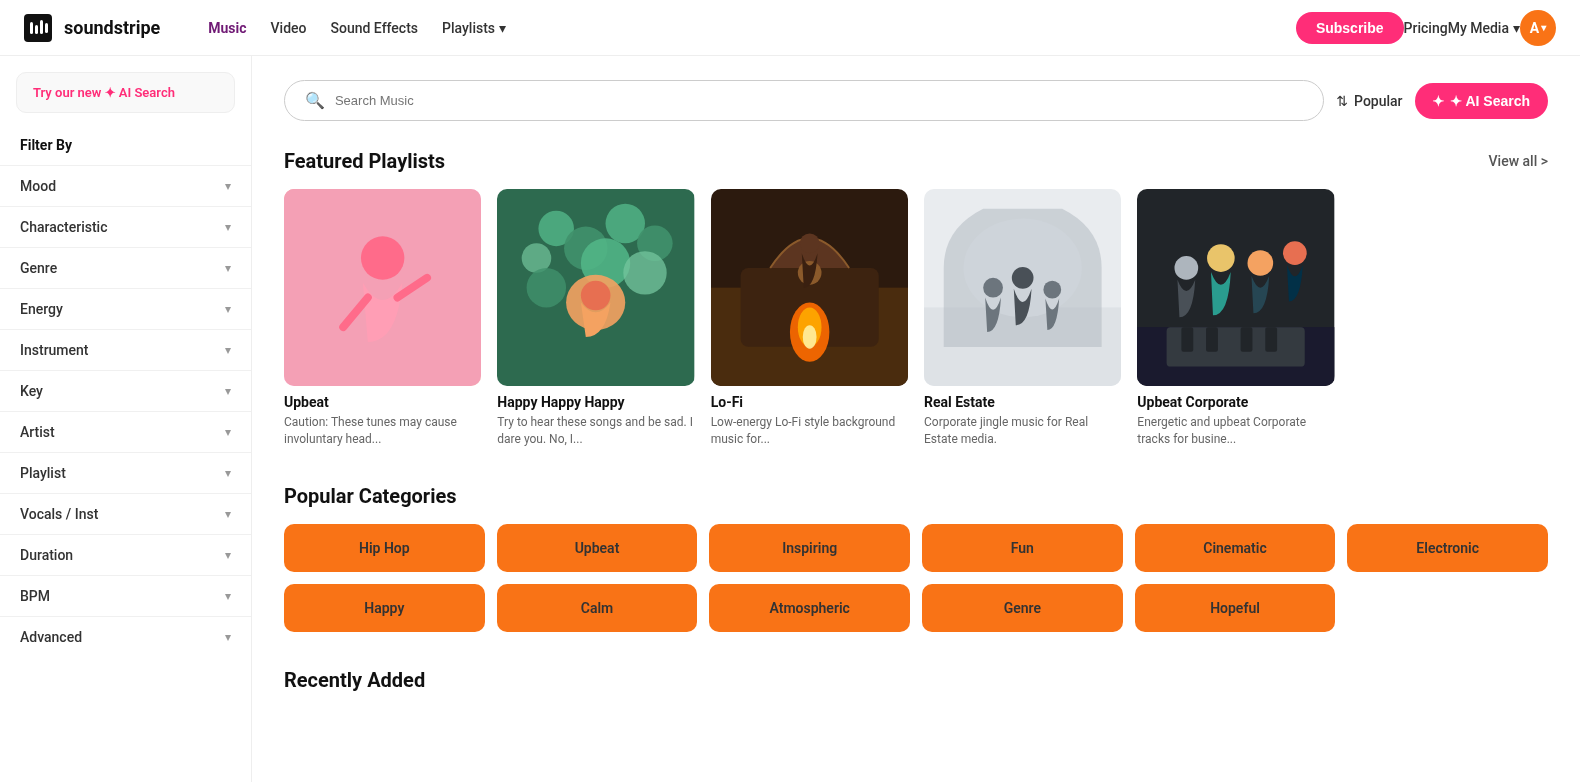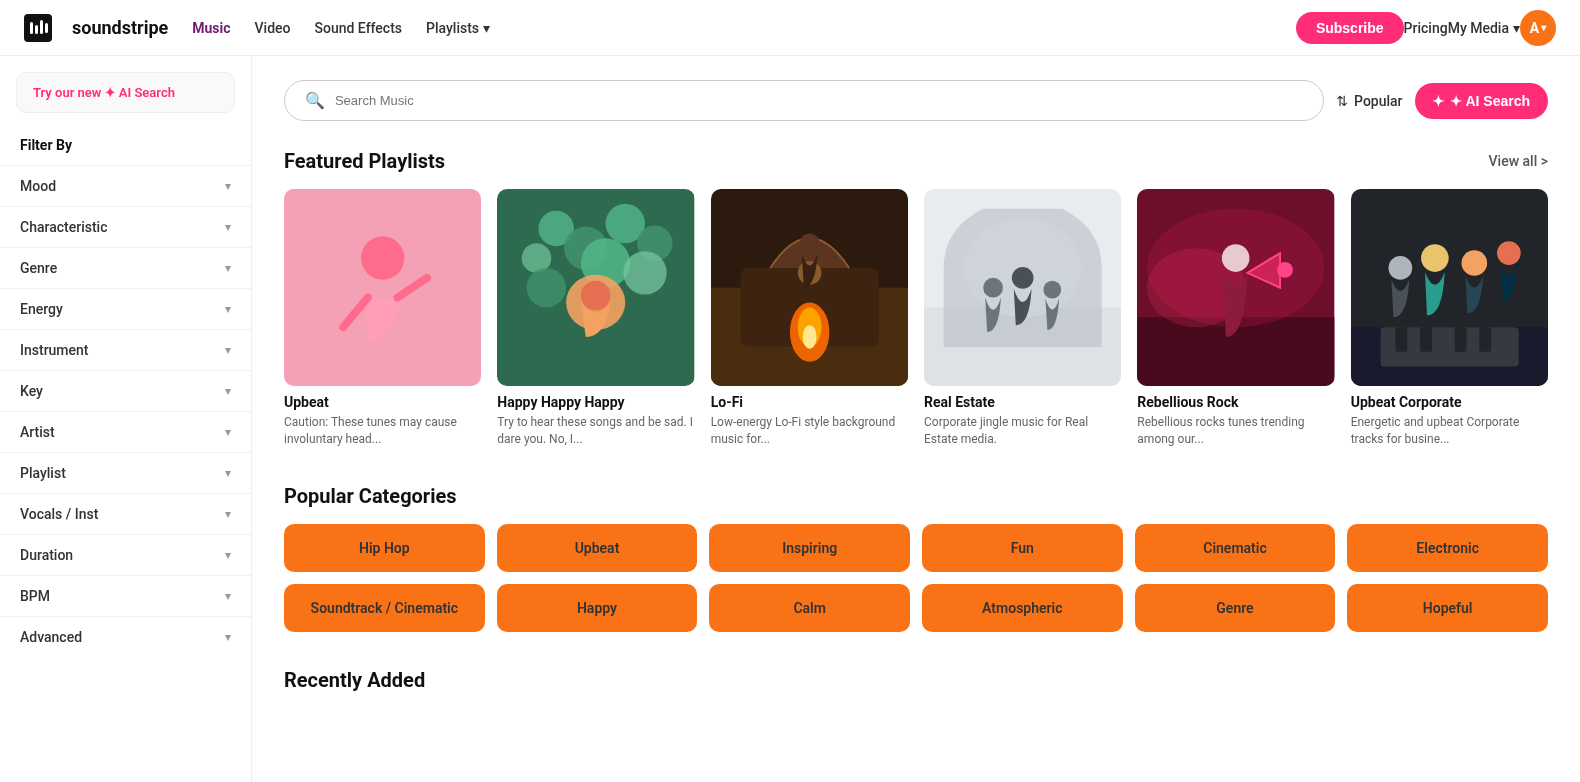--- a/index.html
+++ b/index.html
@@ -13,22 +13,22 @@
       height: 56px;
       border-bottom: 1px solid #eee;
       position: sticky;
       top: 0;
       background: #fff;
       z-index: 100;
     }
     .logo {
       display: flex;
       align-items: center;
-      gap: 20px;
-      margin-right: 24px;
+      gap: 12px;
+      margin-right: 48px;
       text-decoration: none;
     }
     .logo-icon {
       width: 28px;
       height: 28px;
       background: #111;
       border-radius: 4px;
       display: flex;
       align-items: center;
       justify-content: center;
@@ -486,38 +486,20 @@
             <circle cx="100" cy="90" r="11" fill="#495057"></circle>
             <path d="M91 101 Q100 128 109 101 Q107 138 93 138 Z" fill="#495057"></path>
             <circle cx="130" cy="102" r="9" fill="#6c757d"></circle>
             <path d="M123 111 Q130 133 137 111 Q135 143 125 143 Z" fill="#6c757d"></path>
           </svg>
         </div>
         <div class="playlist-name">Real Estate</div>
         <div class="playlist-desc">Corporate jingle music for Real Estate media.</div>
       </div>
 
-      <div class="playlist-card">
-        <div class="playlist-thumb">
-          <svg viewBox="0 0 200 200" xmlns="http://www.w3.org/2000/svg" style="width:100%;height:100%;">
-            <rect width="200" height="200" fill="#6d0f2a"></rect>
-            <rect x="0" y="130" width="200" height="70" fill="#4a0a1e"></rect>
-
-            <ellipse cx="100" cy="80" rx="90" ry="60" fill="#b5174b" opacity="0.3"></ellipse>
-            <ellipse cx="60" cy="100" rx="50" ry="40" fill="#ff3366" opacity="0.2"></ellipse>
-
-            <circle cx="100" cy="70" r="14" fill="#e8c9d0"></circle>
-            <path d="M88 84 Q100 115 112 84 Q110 150 90 150 Z" fill="#8b1c3c"></path>
-            <path d="M112 85 L145 65 L145 100 Z" fill="#cc2255" stroke="#ff4488" stroke-width="2"></path>
-            <circle cx="150" cy="82" r="8" fill="#ff4488"></circle>
-          </svg>
-        </div>
-        <div class="playlist-name">Rebellious Rock</div>
-        <div class="playlist-desc">Rebellious rocks tunes trending among our...</div>
-      </div>
 
       <div class="playlist-card">
         <div class="playlist-thumb">
           <svg viewBox="0 0 200 200" xmlns="http://www.w3.org/2000/svg" style="width:100%;height:100%;">
             <rect width="200" height="200" fill="#212529"></rect>
             <rect x="0" y="140" width="200" height="60" fill="#1a1a2e"></rect>
 
             <circle cx="50" cy="80" r="12" fill="#adb5bd"></circle>
             <path d="M41 92 Q50 115 59 92 Q57 130 43 130 Z" fill="#495057"></path>
             <circle cx="85" cy="70" r="14" fill="#e9c46a"></circle>
@@ -545,21 +527,20 @@
       </div>
       <div class="categories-grid">
         <div class="category-card">Hip Hop</div>
         <div class="category-card">Upbeat</div>
         <div class="category-card">Inspiring</div>
         <div class="category-card">Fun</div>
         <div class="category-card">Cinematic</div>
         <div class="category-card">Electronic</div>
       </div>
       <div class="categories-grid" style="margin-top:12px;">
-        <div class="category-card">Soundtrack / Cinematic</div>
         <div class="category-card">Happy</div>
         <div class="category-card">Calm</div>
         <div class="category-card">Atmospheric</div>
         <div class="category-card">Genre</div>
         <div class="category-card">Hopeful</div>
       </div>
     </div>
 
     <h2 class="recently-added-title">Recently Added</h2>
 

